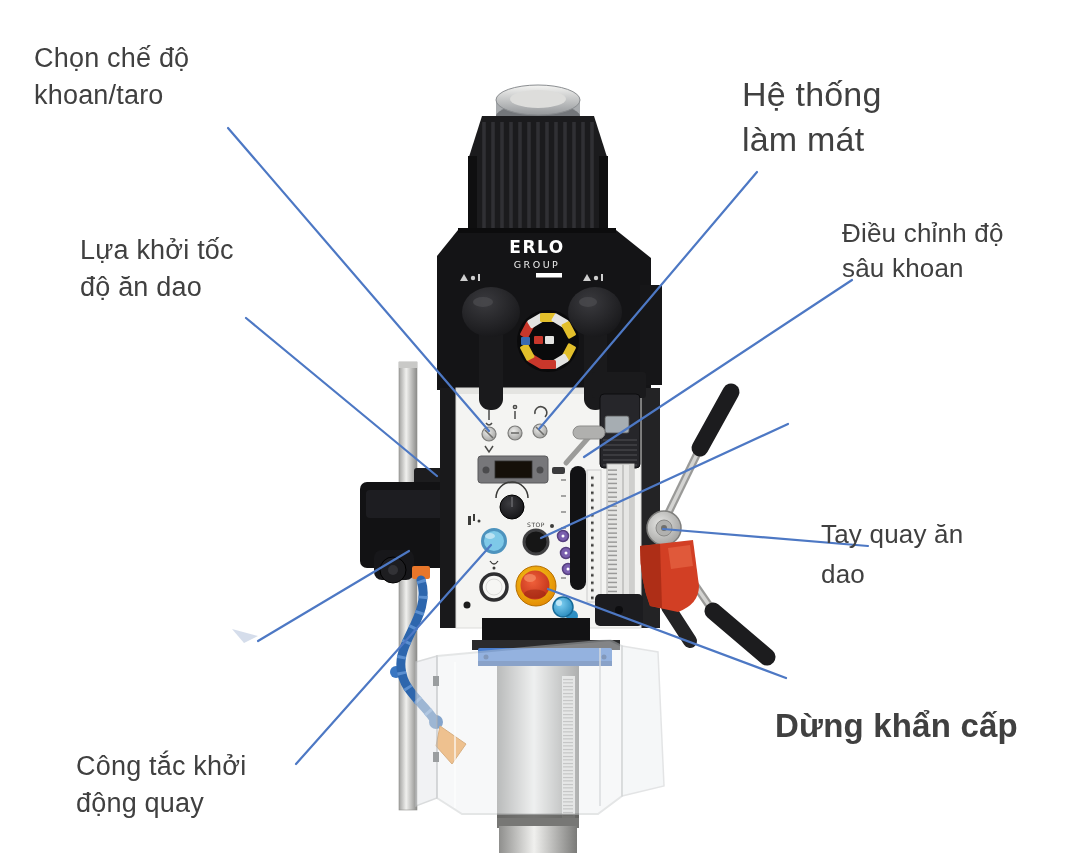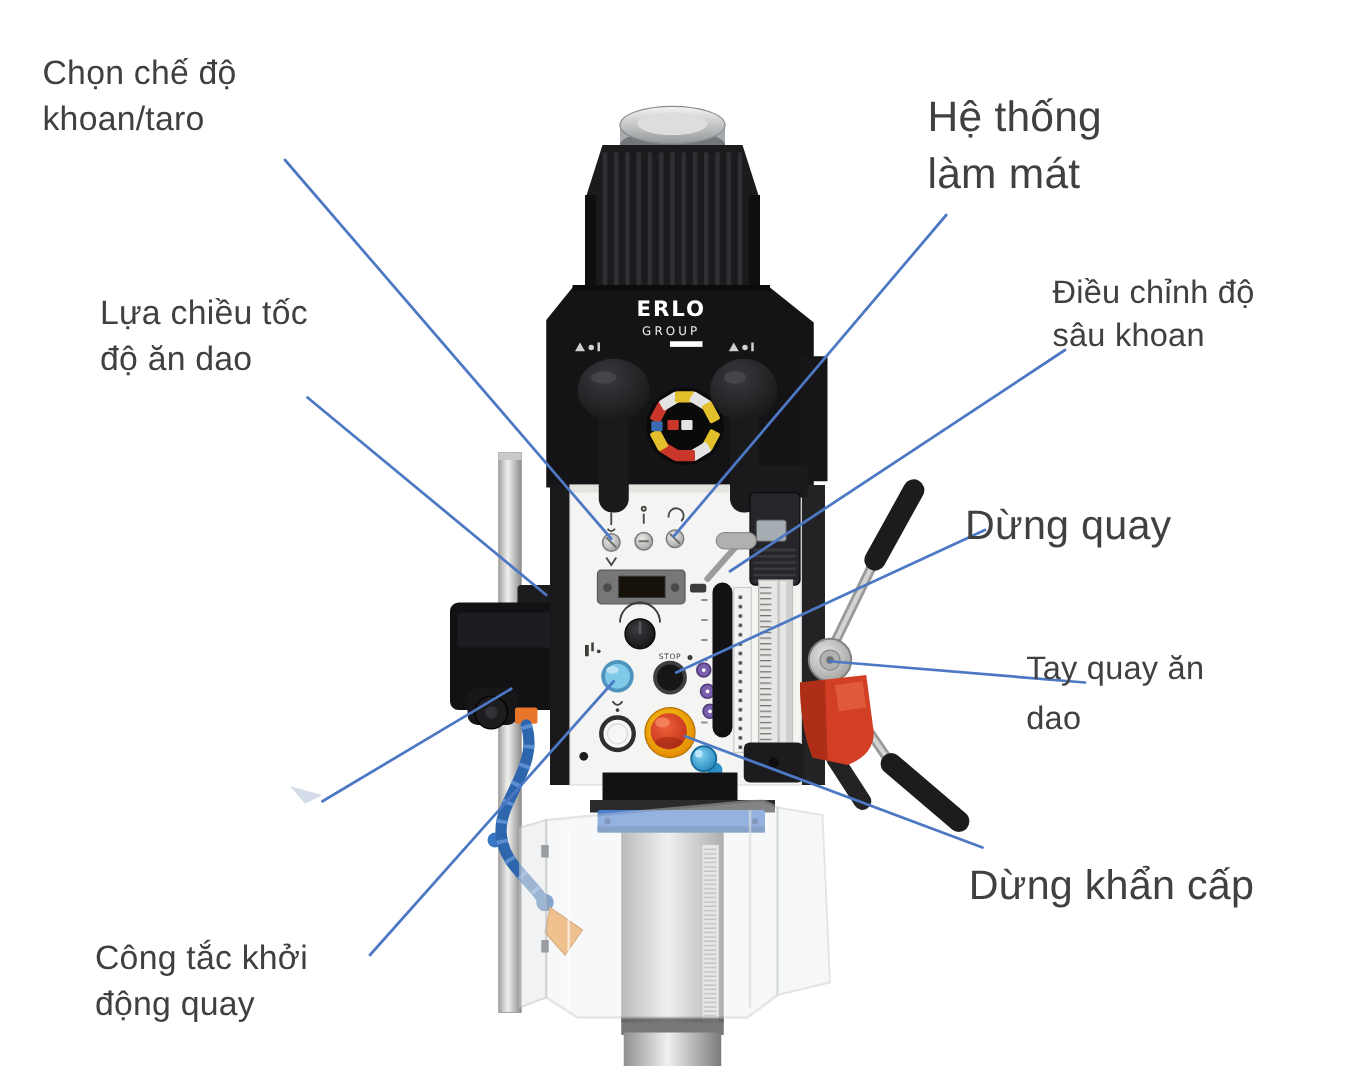--- a/index.html
+++ b/index.html
@@ -10,21 +10,21 @@
        font-weight:400;letter-spacing:.2px;}
   .lbl-sm{font-size:26px;line-height:35px;}
   .lbl-md{font-size:27px;line-height:37px;}
   .lbl-lg{font-size:33px;line-height:43px;}
   .lbl-mode{left:34px;top:40px;width:240px;}
   .lbl-feed{left:80px;top:232px;width:225px;}
   .lbl-coolant{left:742px;top:72px;width:246px;font-size:34px;line-height:45px;}
   .lbl-depth{left:842px;top:216px;width:238px;}
   .lbl-stop{left:772px;top:398px;width:232px;}
   .lbl-handwheel{left:821px;top:514px;width:210px;line-height:40px;}
-  .lbl-estop{left:775px;top:686px;width:270px;}
+  .lbl-estop{left:775px;top:704px;width:270px;font-weight:bold;}
   .lbl-height{left:28px;top:590px;width:210px;}
   .lbl-start{left:76px;top:748px;width:220px;}
 </style>
 </head>
 <body>
 
 <div class="canvas">
 
 <svg class="machine-svg" width="1080" height="853" viewBox="0 0 1080 853">
   <defs>
@@ -335,26 +335,25 @@
     <line x1="868" y1="546" x2="663" y2="529"></line>
     <line x1="548" y1="589" x2="786" y2="678"></line>
     <line x1="258" y1="641" x2="409" y2="551"></line>
     <line x1="296" y1="764" x2="491" y2="545"></line>
   </g>
   <polygon points="232,629 258,636 244,643" fill="#b9c6dd" opacity="0.6"></polygon>
 </svg>
 
 <div class="lbl lbl-md lbl-mode">Chọn chế độ
 khoan/taro</div>
-<div class="lbl lbl-md lbl-feed">Lựa chiều tốc
+<div class="lbl lbl-md lbl-feed">Lựa khởi tốc
 độ ăn dao</div>
 <div class="lbl lbl-lg lbl-coolant">Hệ thống
 làm mát</div>
 <div class="lbl lbl-sm lbl-depth">Điều chỉnh độ
 sâu khoan</div>
-<div class="lbl lbl-lg lbl-stop">Dừng quay</div>
 <div class="lbl lbl-sm lbl-handwheel">Tay quay ăn
 dao</div>
 <div class="lbl lbl-lg lbl-estop">Dừng khẩn cấp</div>
 <div class="lbl lbl-md lbl-start">Công tắc khởi
 động quay</div>
 
 </div>
 
 </body></html>

